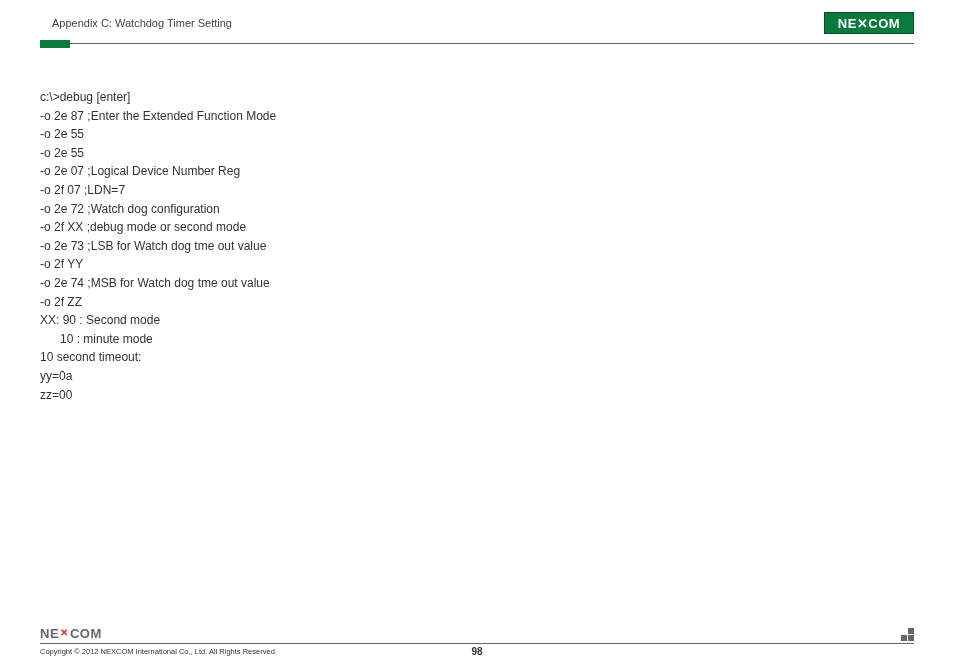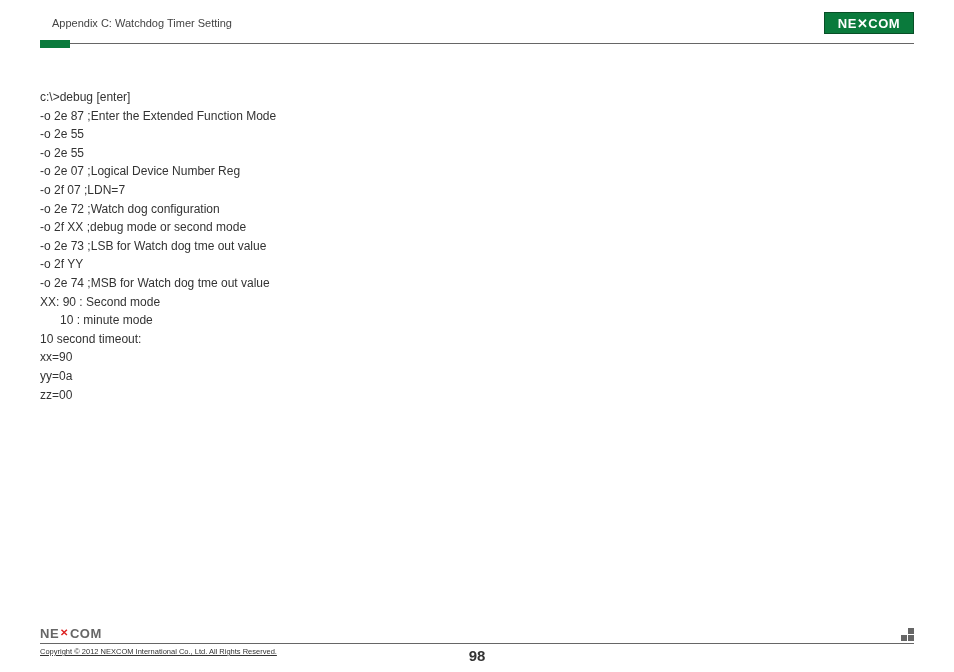--- a/index.html
+++ b/index.html
@@ -105,27 +105,27 @@
   }
   .footer-squares div:nth-child(1) { background: transparent; }
   .footer-hr {
     height: 1px;
     background: #666;
     margin-bottom: 3px;
   }
   .footer-bottom {
     display: flex;
     justify-content: space-between;
+    align-items: center;
     font-size: 7.5px;
     color: #333;
-    text-decoration: underline;
   }
   .page-num {
     font-weight: bold;
-    font-size: 15px;
+    font-size: 10px;
     position: absolute;
     left: 50%;
     transform: translateX(-50%);
   }
 </style>
 </head>
 <body>
 
 <div class="header">
   <div class="header-title">Appendix C: Watchdog Timer Setting</div>
@@ -146,25 +146,25 @@
   <p>-o 2e 87 ;Enter the Extended Function Mode</p>
   <p>-o 2e 55</p>
   <p>-o 2e 55</p>
   <p>-o 2e 07 ;Logical Device Number Reg</p>
   <p>-o 2f 07 ;LDN=7</p>
   <p>-o 2e 72 ;Watch dog configuration</p>
   <p>-o 2f XX ;debug mode or second mode</p>
   <p>-o 2e 73 ;LSB for Watch dog tme out value</p>
   <p>-o 2f YY</p>
   <p>-o 2e 74 ;MSB for Watch dog tme out value</p>
+  <p>-o 2f ZZ</p>
   <p></p>
   <p>XX: 90 : Second mode</p>
   <p>      10 : minute mode</p>
   <p>10 second timeout:</p>
-  <p>xx=90</p>
   <p>yy=0a</p>
   <p>zz=00</p>
 </div>
 
 <div class="footer">
   <div class="footer-top">
     <div class="logo-bottom">
       <span>NE</span>
         <span class="x-b">✕</span>
         <span>COM</span>

